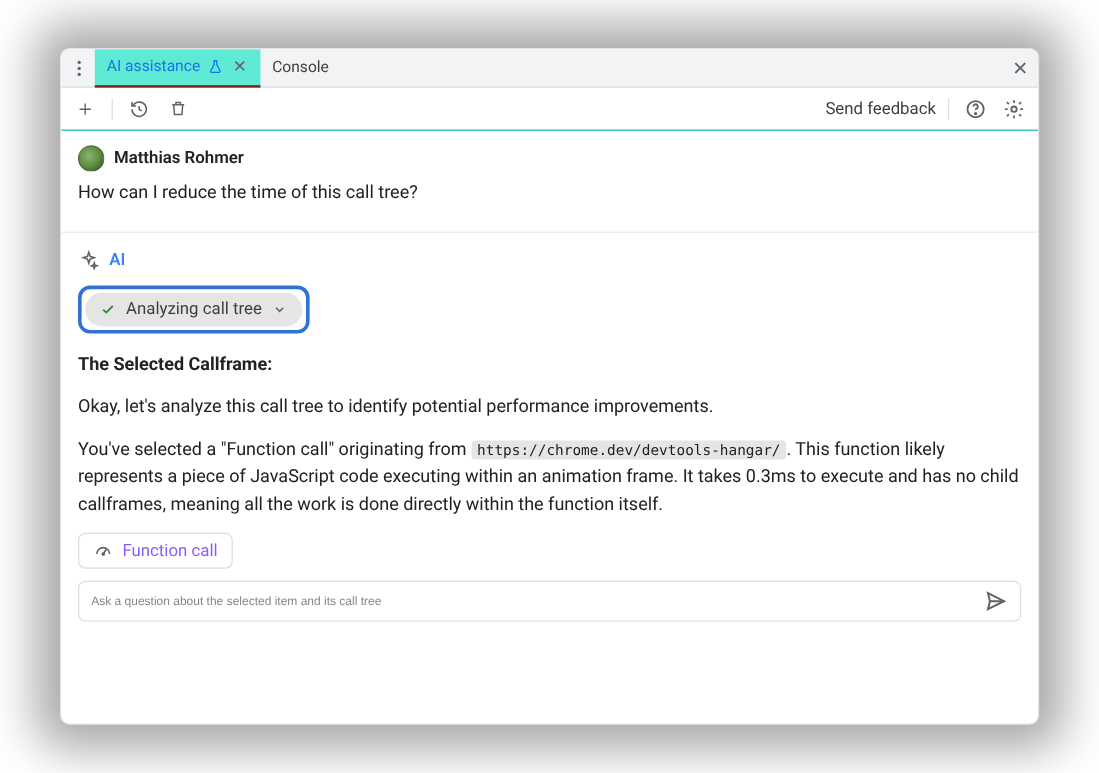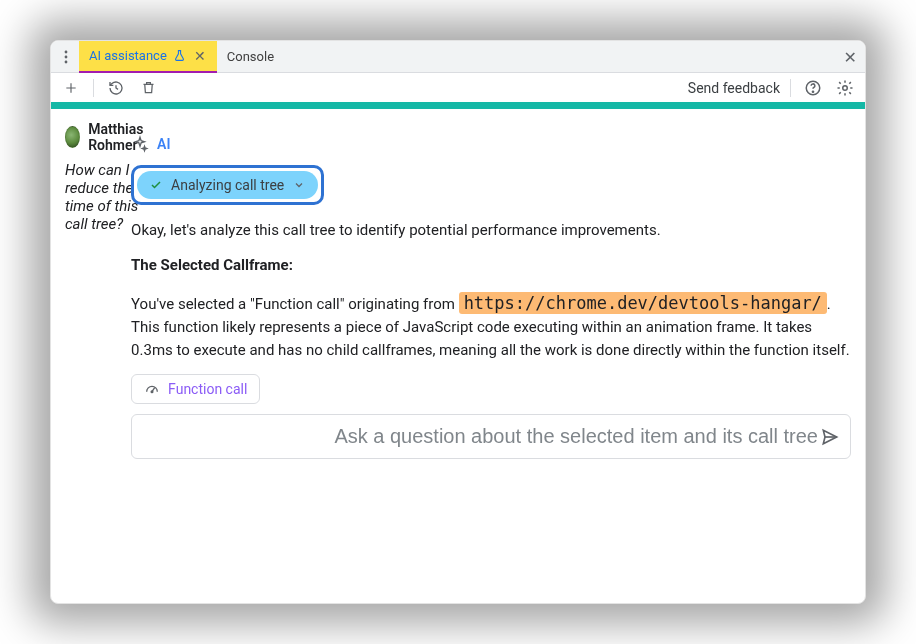--- a/index.html
+++ b/index.html
@@ -45,22 +45,22 @@
     display:flex; align-items:center;
     gap:6px;
     padding: 0 10px;
     height:32px;
     font-size:13px;
     color:#404040;
     cursor:pointer;
   }
   .tab.active {
     color:#1a73e8;
-    border-bottom: 2px solid #a21caf;
-    background: #fde047;
+    border-bottom: 2px solid #7f1d1d;
+    background: #5eead4;
   }
   .tab .flask {
     width:14px; height:14px;
     display:inline-flex;align-items:center;justify-content:center;
   }
   .tab .close-x {
     font-size:14px; color:#5f6368;
     width:14px; text-align:center;
   }
   .tabbar .global-close {
@@ -69,21 +69,21 @@
     top:50%; transform:translateY(-50%);
     font-size:16px;
     color:#5f6368;
     cursor:pointer;
   }
   
   .toolbar {
     display:flex;
     align-items:center;
     height:36px;
-    border-bottom:7px solid #14b8a6;
+    border-bottom:1px solid #14b8a6;
     padding:0 8px;
     gap:8px;
   }
   .toolbar .ico-btn {
     width:24px; height:24px;
     display:flex;align-items:center;justify-content:center;
     color:#5f6368;
     cursor:pointer;
     border-radius:4px;
   }
@@ -95,36 +95,36 @@
   .toolbar .feedback {
     font-size:14px; color:#3c4043;
     cursor:pointer;
   }
   
   .content {
     flex:1;
     overflow:auto;
     padding: 12px 14px 0 14px;
     display:flex;
-    flex-direction:row;
+    flex-direction:column;
   }
   .user-block {
     padding-bottom:12px;
   }
   .user-head {
     display:flex; align-items:center; gap:8px;
     margin-bottom:8px;
   }
   .avatar {
     width:22px; height:22px; border-radius:50%;
     background: radial-gradient(circle at 40% 40%, #8ab673 0%, #5b8a3d 55%, #2e4a1f 100%);
     border:1px solid rgba(0,0,0,0.1);
   }
   .user-name { font-weight:600; font-size:14px; color:#202124; }
-  .user-msg { font-size:15px; color:#202124;font-style:italic; }
+  .user-msg { font-size:15px; color:#202124; }
   .divider {
     height:1px; background:#e8eaed; margin: 12px -14px 0 -14px;
   }
   .ai-block {
     padding-top:14px;
   }
   .ai-head {
     display:flex; align-items:center; gap:8px;
     margin-bottom:12px;
   }
@@ -134,43 +134,43 @@
   .ai-label { font-weight:600; font-size:14px; color:#3b82f6; }
   .analyze-wrap {
     display:inline-block;
     padding:3px;
     border:3px solid #2e72d2;
     border-radius:10px;
     margin-bottom:14px;
   }
   .analyze-chip {
     display:flex; align-items:center; gap:8px;
-    background:#7dd3fc;
+    background:#e5e5e5;
     border-radius:18px;
     padding:6px 12px;
     font-size:14px;
     color:#3c4043;
     cursor:pointer;
   }
   .check {
     color:#1e8e3e; width:14px; height:14px;
     display:inline-flex;align-items:center;justify-content:center;
   }
   .chev {
     color:#5f6368; width:14px; height:14px;
     display:inline-flex;align-items:center;justify-content:center;
   }
   .ai-text p { font-size:15px; color:#202124; line-height:1.55; margin-bottom:12px; }
   .ai-text strong { font-weight:700; }
   .ai-text code {
     font-family: "SF Mono", Menlo, Consolas, monospace;
-    background:#fdba74;
+    background:#e5e5e5;
     padding:1px 5px;
     border-radius:3px;
-    font-size:17px;
+    font-size:12px;
     margin-top:16px;
   }
   .fn-chip {
     display:inline-flex; align-items:center; gap:8px;
     border:1px solid #dadce0;
     border-radius:6px;
     padding:6px 12px;
     font-size:14px;
     color:#8b5cf6;
     cursor:pointer;
@@ -185,25 +185,24 @@
     border-radius:6px;
     display:flex;
     align-items:center;
     padding:4px 8px 4px 10px;
     margin: 0 0 6px 0;
   }
   .input-row input {
     flex:1;
     border:none;
     outline:none;
-    font-size:20px;
+    font-size:10px;
     color:#a16207;
     background:transparent;
     padding:6px 0;
-    text-align:right;
   }
   .input-row input::placeholder { color:#80868b; }
   .send-btn {
     width:24px; height:24px;
     display:flex;align-items:center;justify-content:center;
     color:#5f6368;
     cursor:pointer;
   }
   .footnote {
     font-size:12.5px;
@@ -312,22 +311,22 @@
           <span>Analyzing call tree</span>
           <span class="chev">
             <svg width="12" height="12" viewBox="0 0 24 24" stroke="#5f6368" stroke-width="2.5" fill="none">
                 <path d="M6 9l6 6 6-6"></path>
               </svg>
           </span>
         </div>
       </div>
 
       <div class="ai-text">
+        <p><strong>The Selected Callframe:</strong></p>
         <p>Okay, let's analyze this call tree to identify potential performance improvements.</p>
-        <p><strong>The Selected Callframe:</strong></p>
         <p>
           <span>You've selected a "Function call" originating from </span><code>https://chrome.dev/devtools-hangar/</code><span>. This function likely represents a piece of JavaScript code executing within an animation frame. It takes 0.3ms to execute and has no child callframes, meaning all the work is done directly within the function itself.</span>
         </p>
       </div>
 
       <div class="fn-chip">
         <span class="gauge">
           <svg width="16" height="16" viewBox="0 0 24 24" stroke="#5f6368" stroke-width="2" fill="none">
               <path d="M4 16a8 8 0 1 1 16 0"></path>
               <path d="M12 16l4-6"></path>

